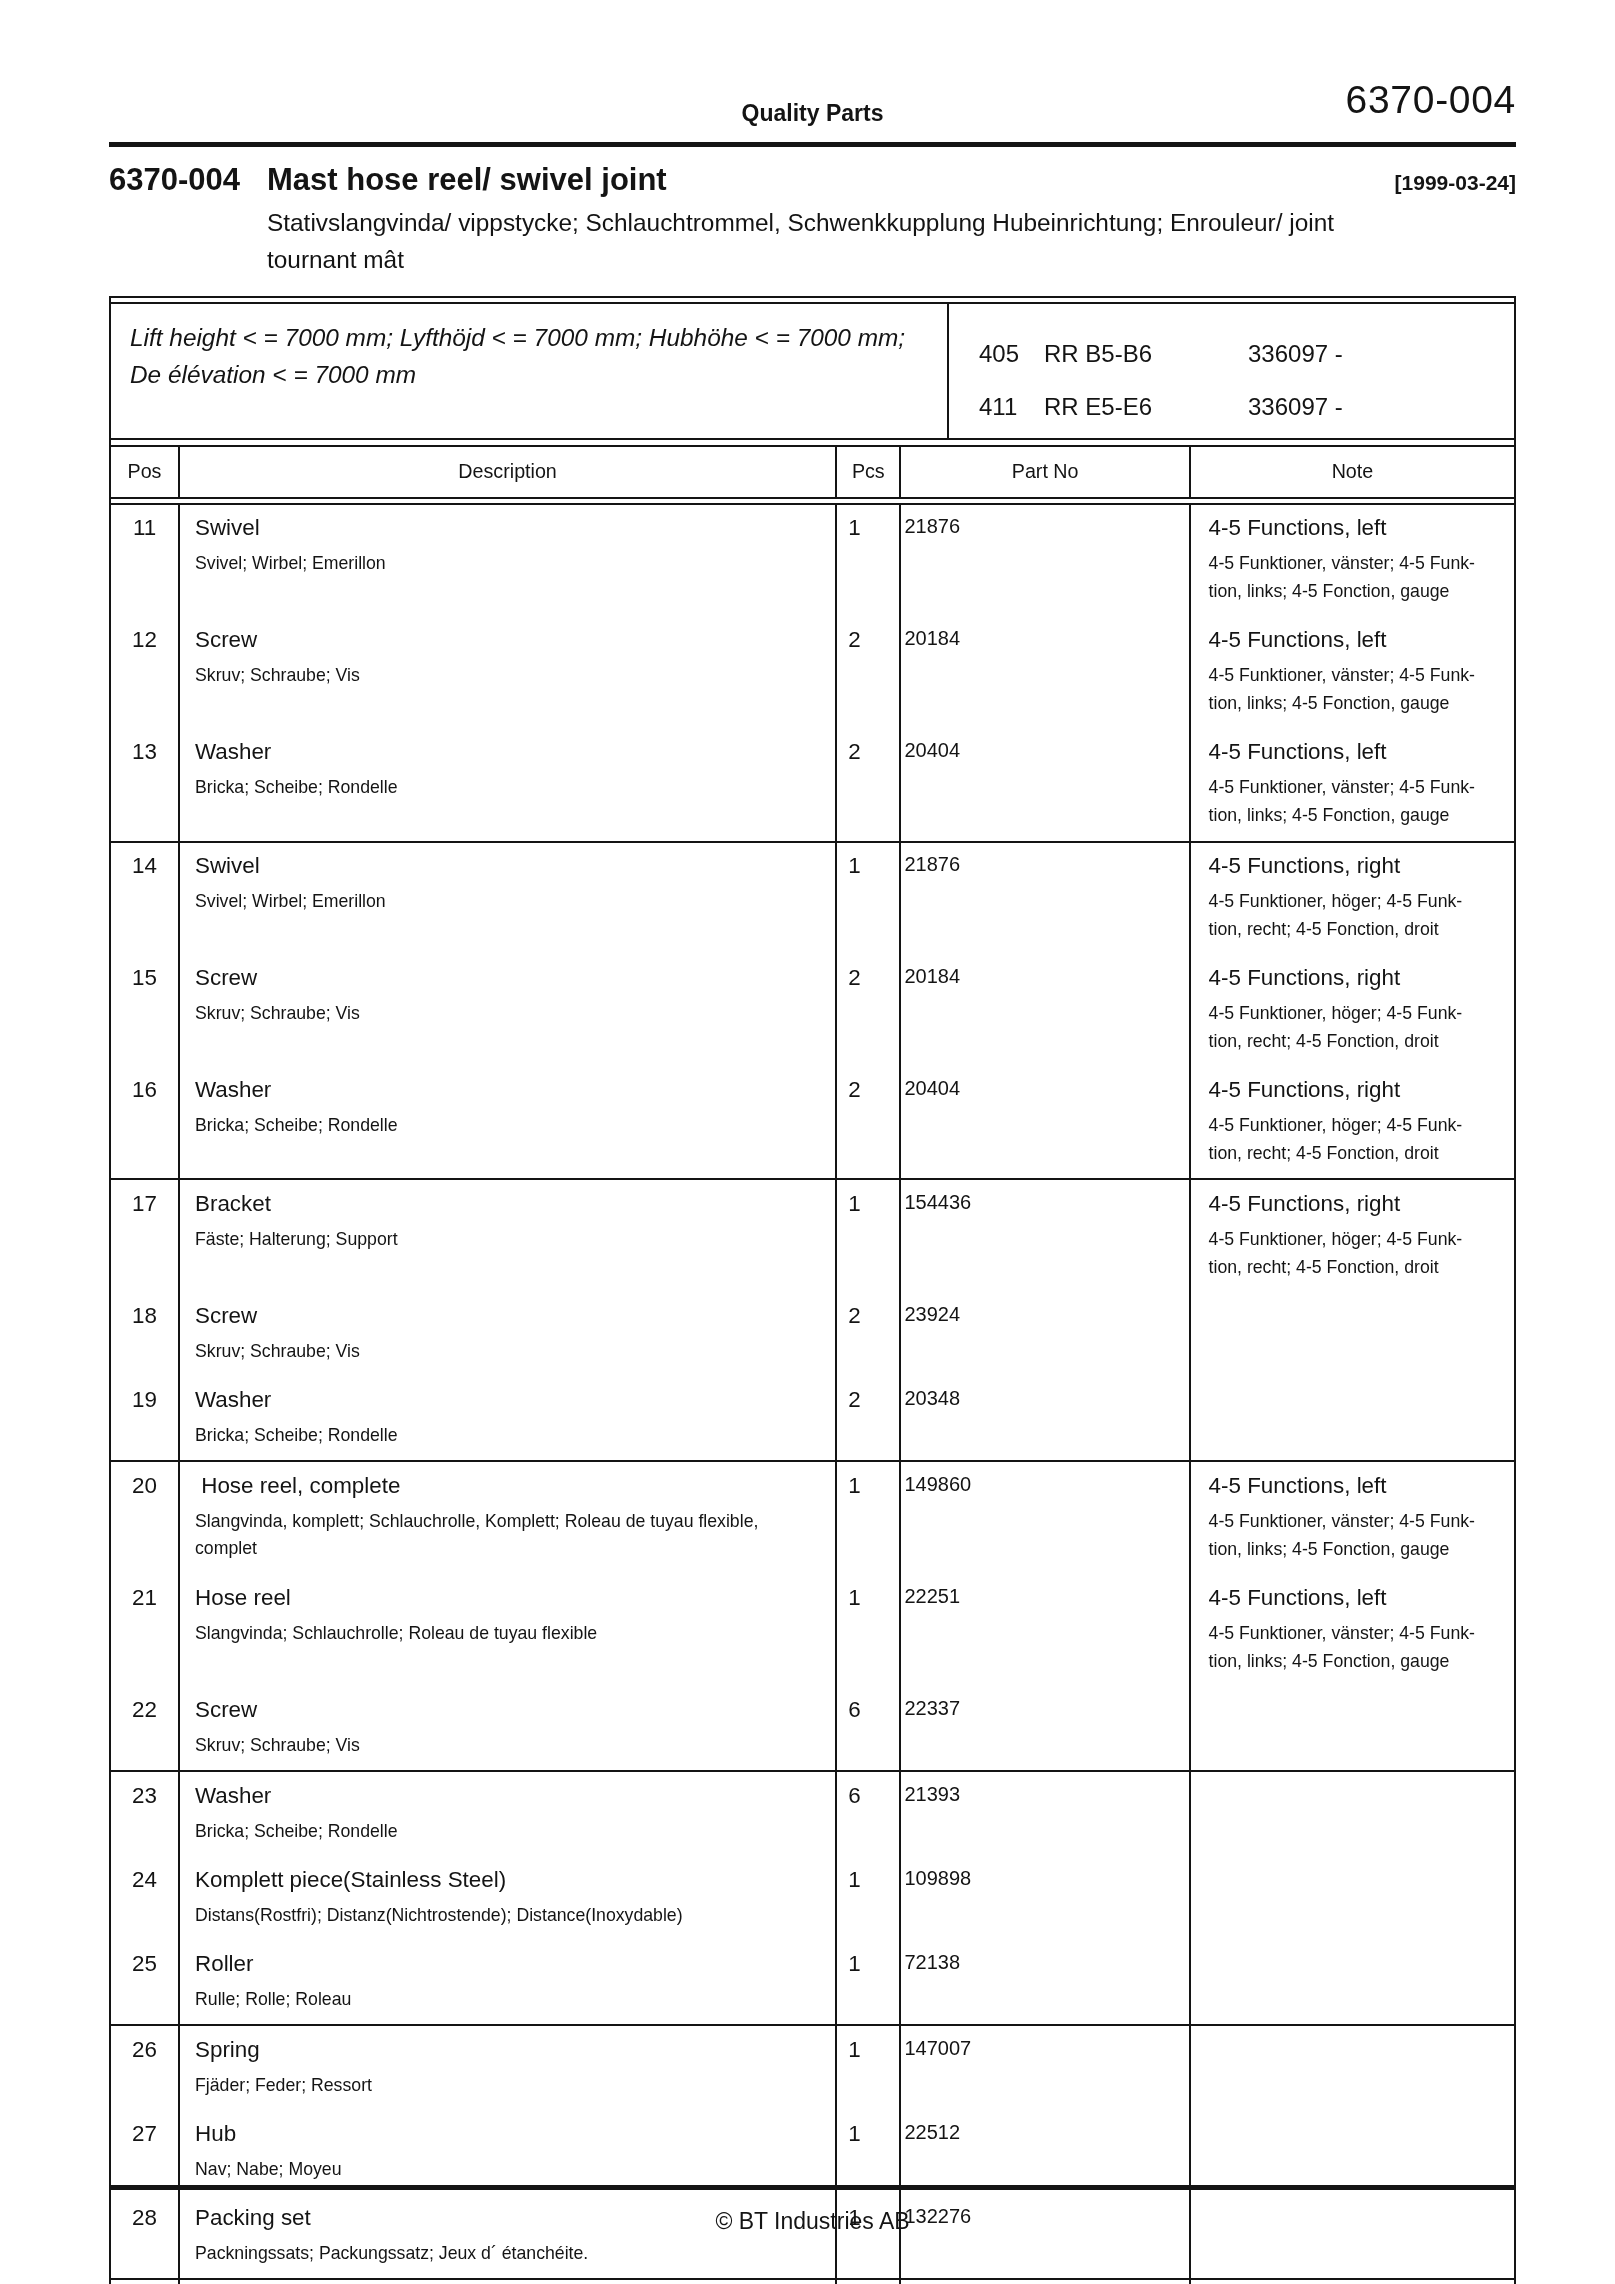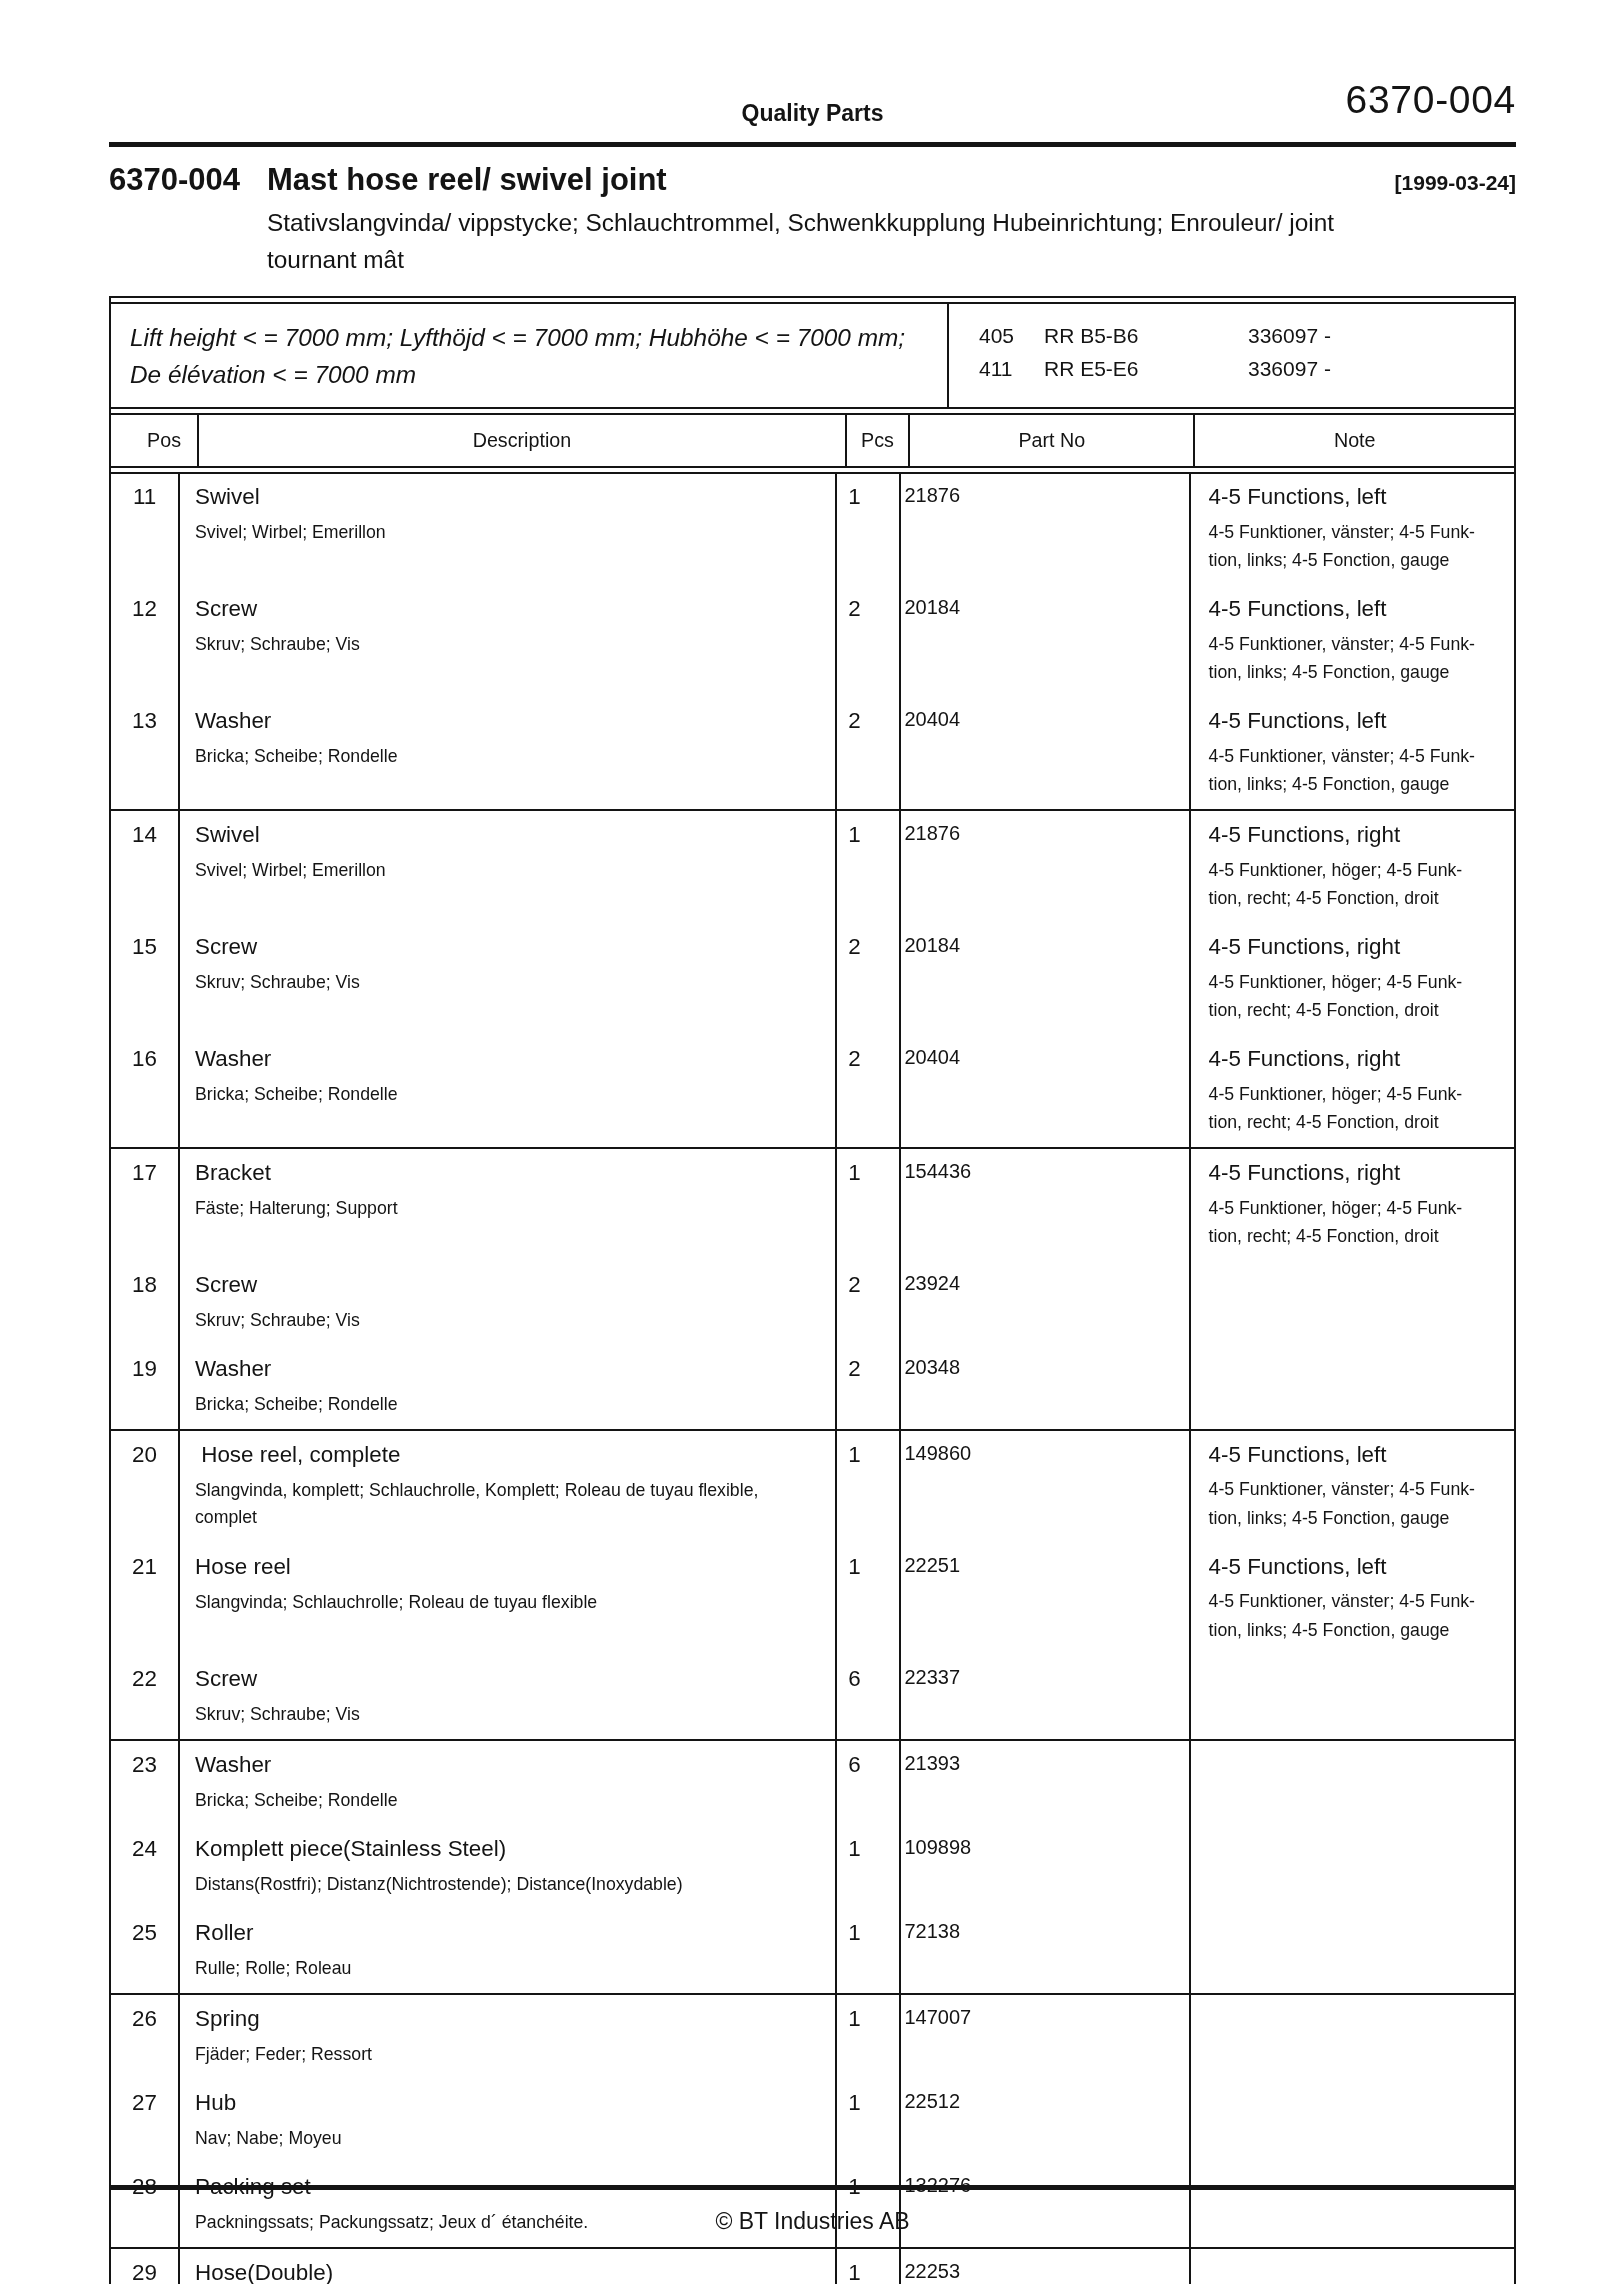--- a/index.html
+++ b/index.html
@@ -41,26 +41,26 @@
   }
   .dbl{height:4.1px;border-top:2.7px solid #141414;border-bottom:2px solid #141414;}
   .info-box{display:flex;min-height:80px;}
   .info-cond{
     width:838px;flex:none;box-sizing:border-box;
     padding:16.3px 20.4px 13.6px 19px;
     font-size:24.4px;font-style:italic;line-height:1.5;white-space:pre-line;
     border-right:2px solid #141414;
   }
   .info-models{flex:1;padding:16.3px 0 13.6px 30px;}
-  .model-row{display:flex;font-size:21px;line-height:1.55;}
+  .model-row{display:flex;font-size:24px;line-height:1.55;margin-top:15px;}
   .model-code{width:65px;flex:none;}
   .model-name{width:204px;flex:none;}
   .model-serial{flex:1;}
   
-  .hdr{display:flex;margin-left:20px;}
+  .hdr{display:flex;}
   .hdr .cell{padding:13.6px 4.1px;font-size:19.7px;text-align:center;}
   
   .cell{box-sizing:border-box;}
   .c-pos {width:4.92%; flex:none;border-right:2px solid #141414;}
   .c-desc{width:46.84%;flex:none;border-right:2px solid #141414;}
   .c-pcs {width:4.58%; flex:none;border-right:2px solid #141414;}
   .c-part{width:20.63%;flex:none;border-right:2px solid #141414;}
   .c-note{flex:1;}
   
   .row{display:flex;}

